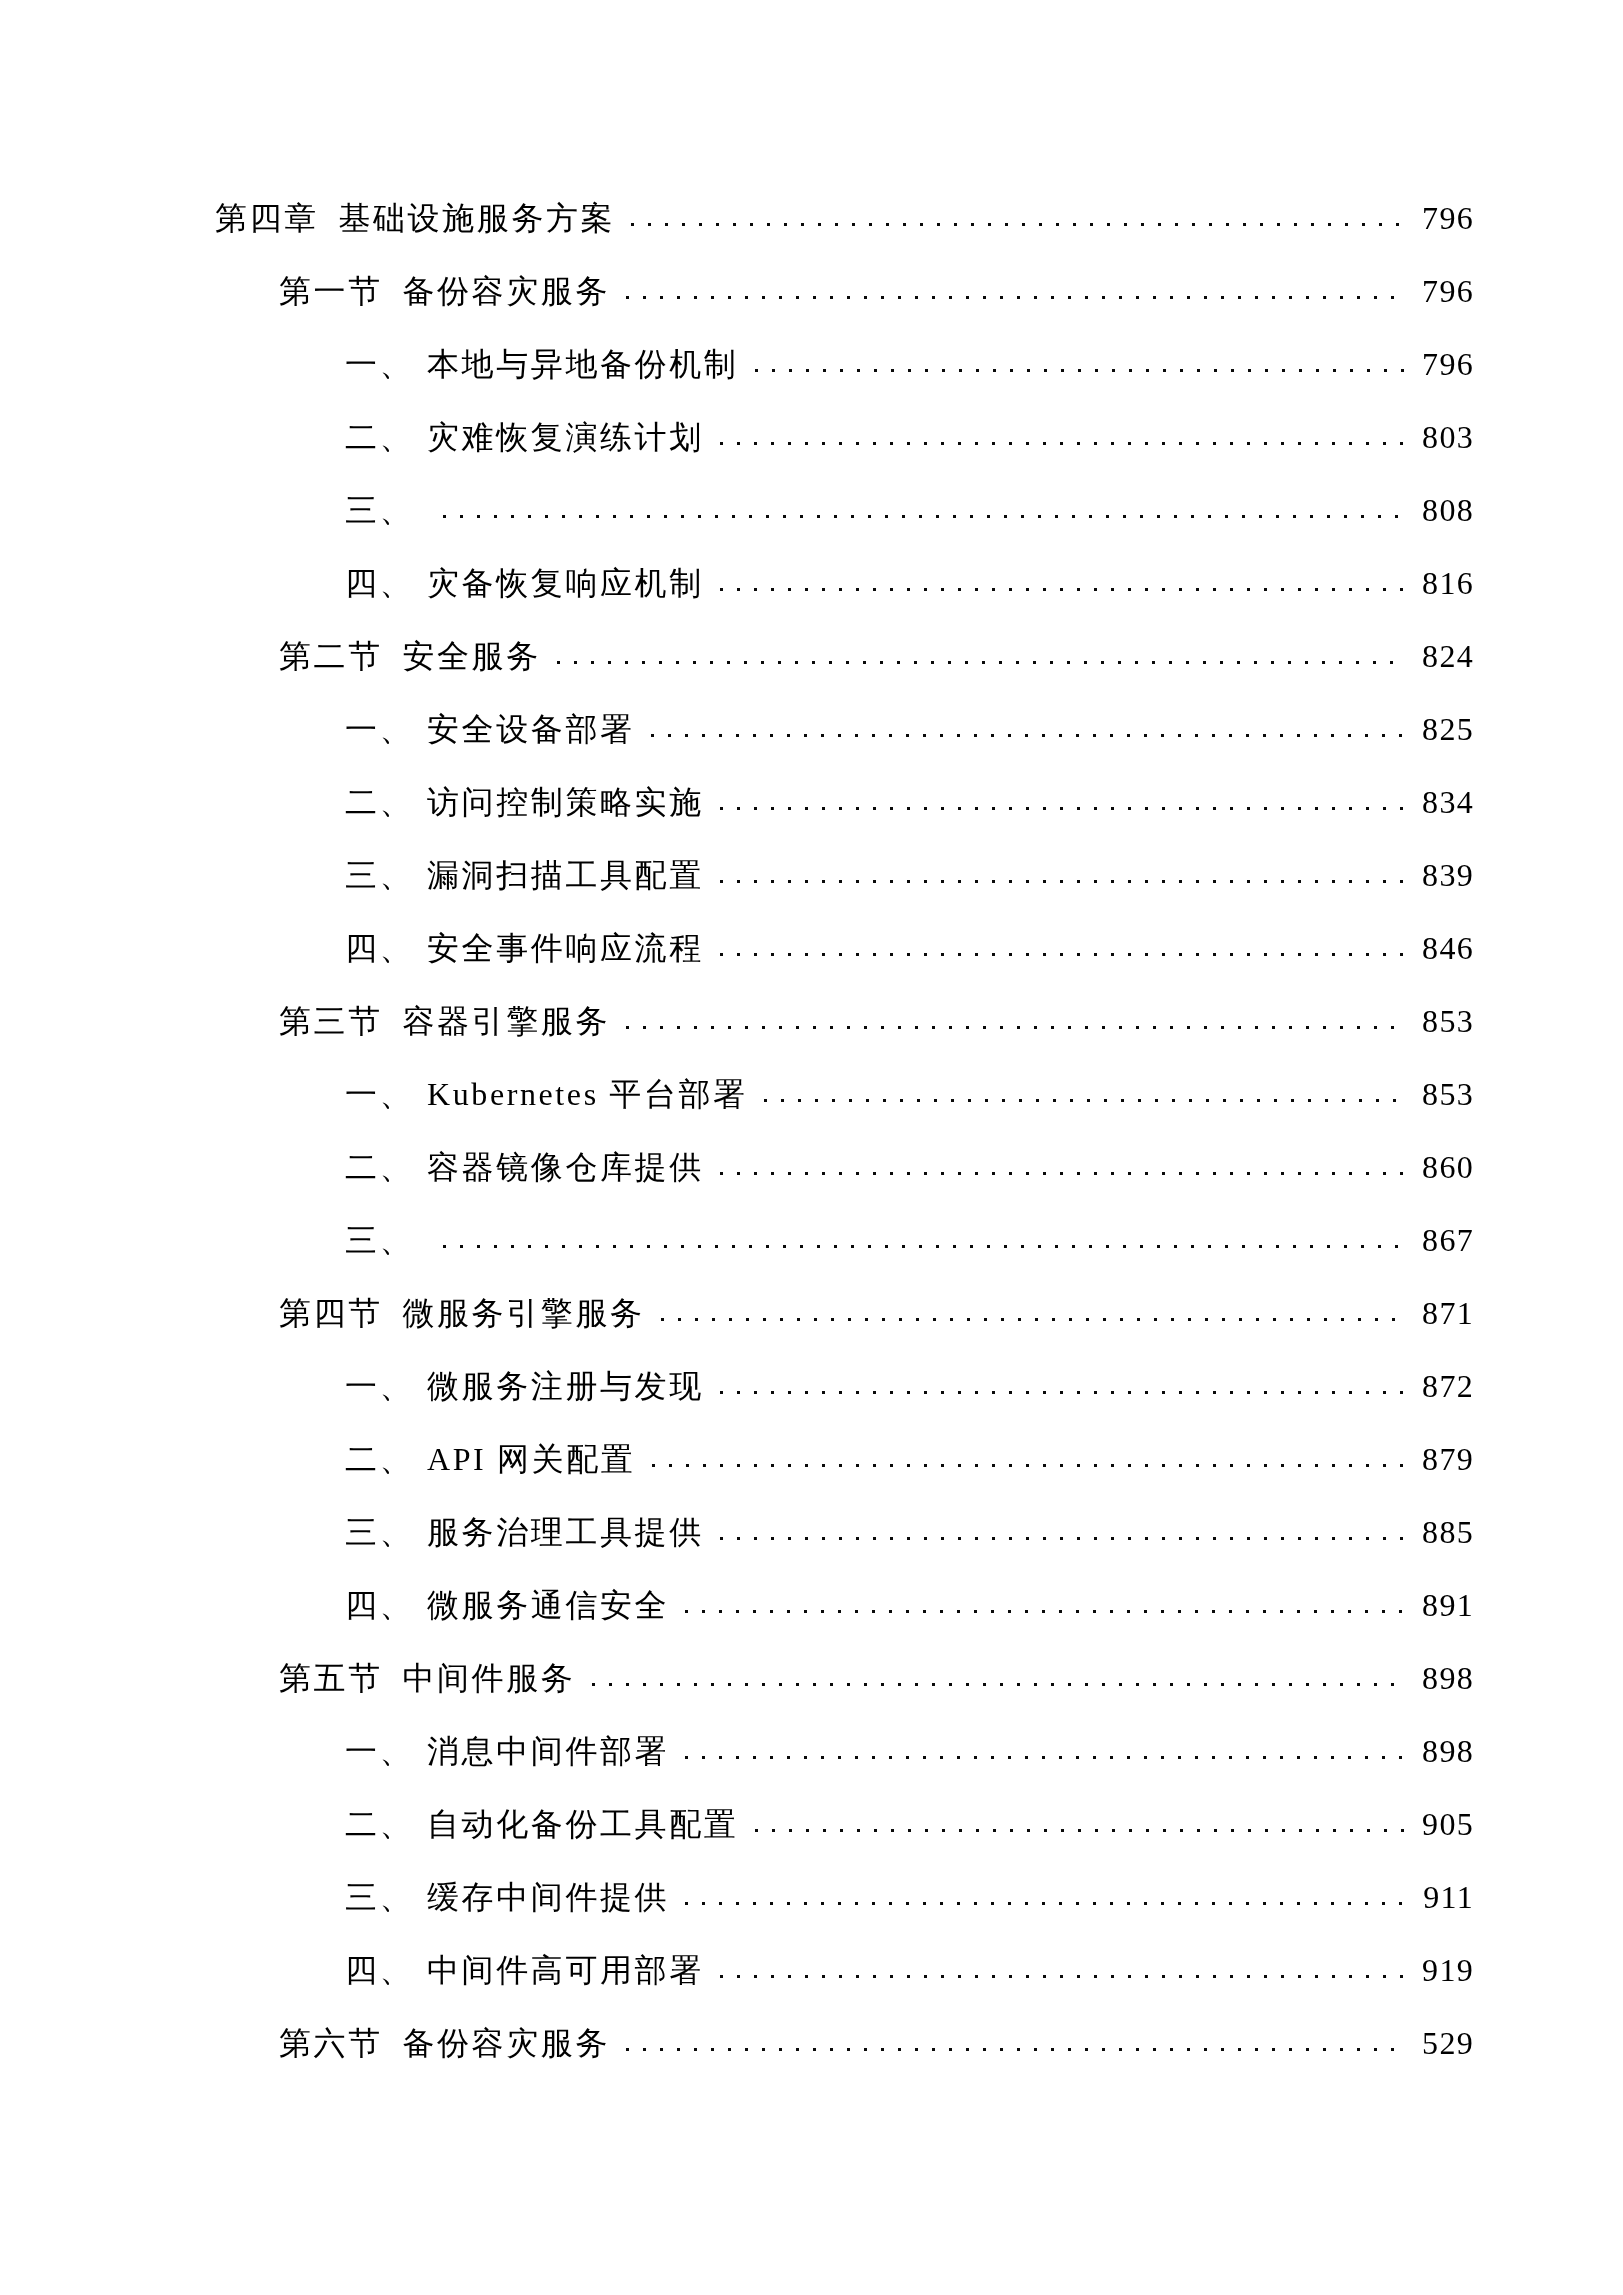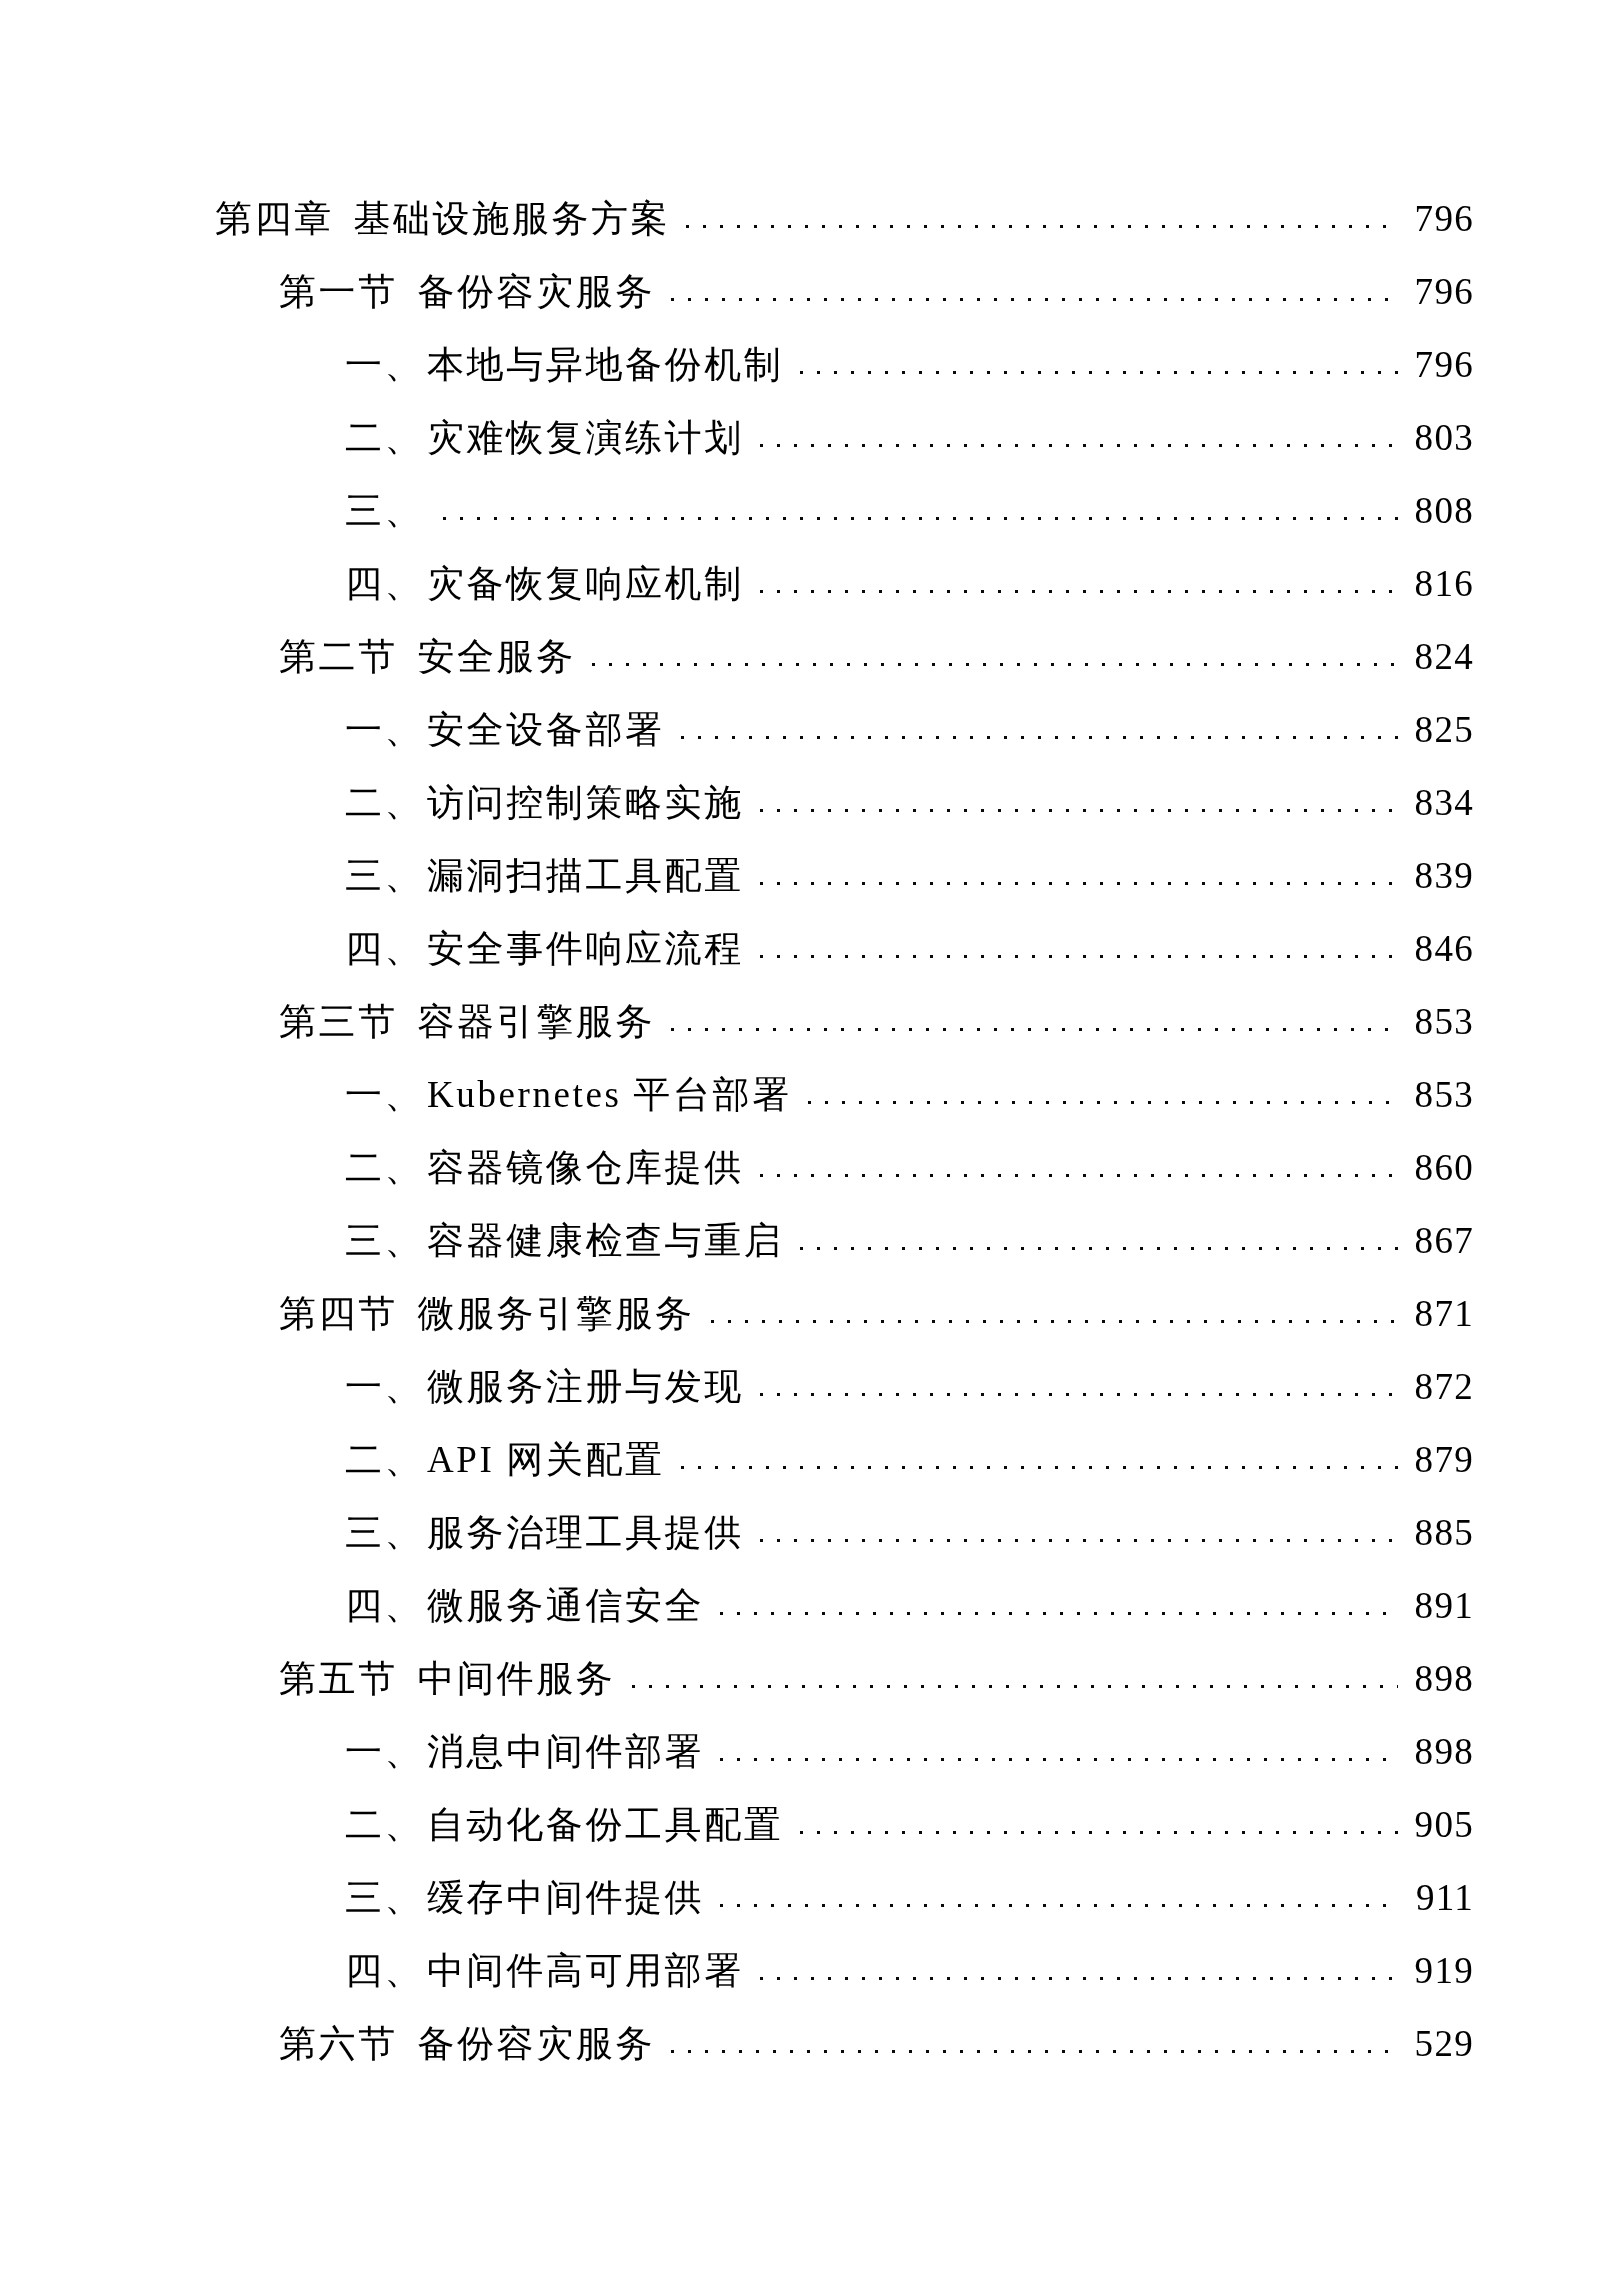--- a/index.html
+++ b/index.html
@@ -21,21 +21,21 @@
     top: 182px;
     left: 0;
     right: 0;
     padding-right: 149px;
   }
   .row {
     display: flex;
     align-items: baseline;
     height: 73px;
     line-height: 73px;
-    font-size: 37px;
+    font-size: 32px;
     white-space: nowrap;
   }
   .row.chapter { padding-left: 215px; }
   .row.section { padding-left: 279px; }
   .row.item    { padding-left: 345px; }
 
   .num {
     letter-spacing: 2.6px;
     flex: 0 0 auto;
   }
@@ -148,21 +148,20 @@
     <span class="page-num">853</span>
   </div>
       <div class="row item">
     <span class="num">二、</span>
     <span class="title">容器镜像仓库提供</span>
     <span class="leader"></span>
     <span class="page-num">860</span>
   </div>
       <div class="row item">
     <span class="num">三、</span>
-    <span class="title">容器健康检查与重启</span>
     <span class="leader"></span>
     <span class="page-num">867</span>
   </div>
       <div class="row section">
     <span class="num">第四节</span>
     <span class="title">微服务引擎服务</span>
     <span class="leader"></span>
     <span class="page-num">871</span>
   </div>
       <div class="row item">

